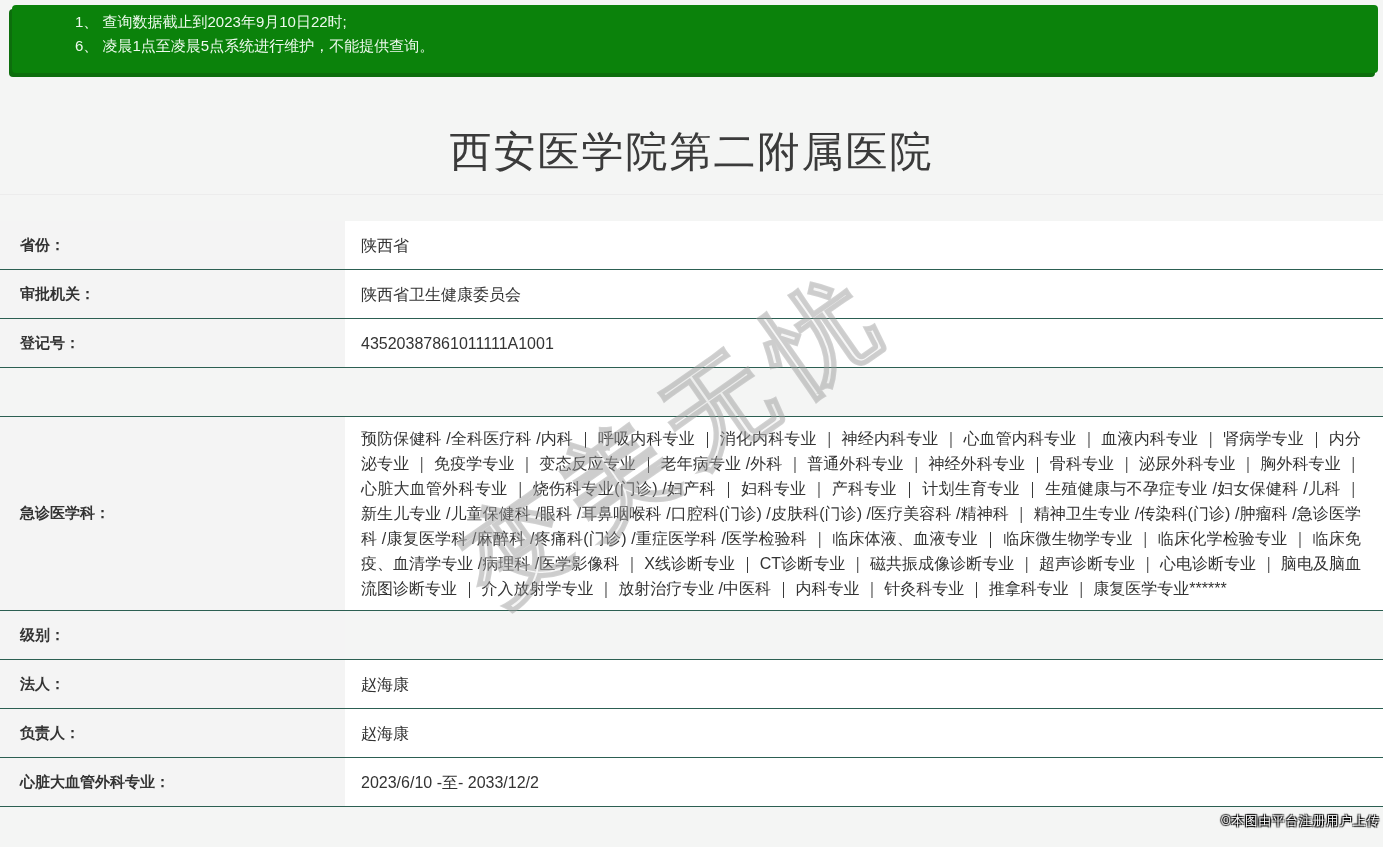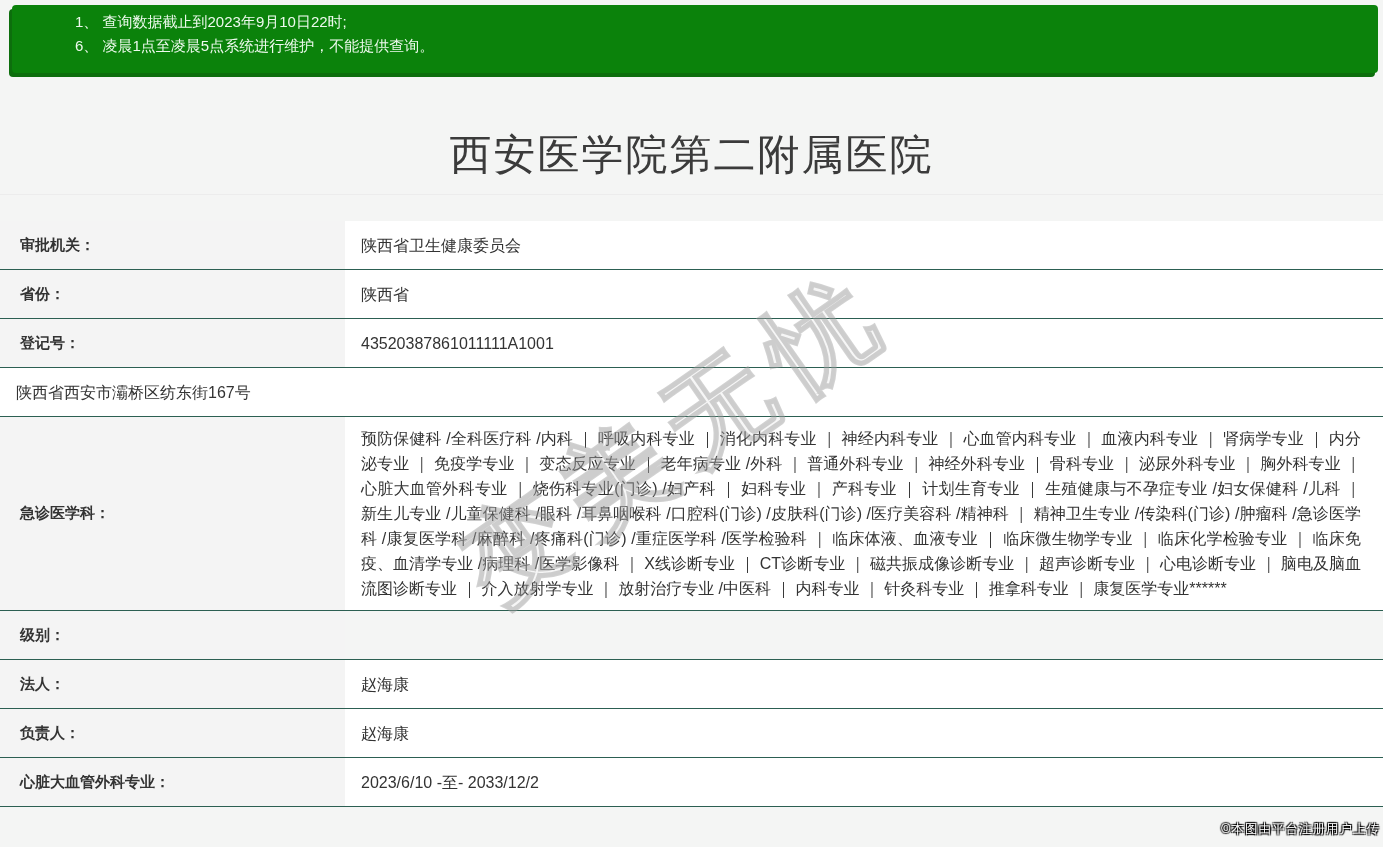--- a/index.html
+++ b/index.html
@@ -31,20 +31,21 @@
     border-bottom: 1px solid #ececec;
     text-align: center;
   }
   .title-section h1 {
     padding-top: 61px;
     font-size: 42px;
     line-height: 42px;
     font-weight: 400;
     letter-spacing: 2px;
     color: #3b3b3b;
+    font-family: Liberation Mono, monospace;
   }
 
   
   .details-table { margin-top: 26px; width: 100%; }
   .row {
     display: flex;
     width: 100%;
     min-height: 49px;
     border-bottom: 1px solid #2c5f52;
   }
@@ -85,21 +86,21 @@
     color: rgba(170,170,170,0.10);
     -webkit-text-stroke: 2px rgba(155,155,155,0.45);
     pointer-events: none;
     z-index: 5;
     white-space: nowrap;
   }
 
   
   .img-copyright {
     position: absolute;
-    right: 3px; bottom: 9px;
+    right: 3px; bottom: 17px;
     font-size: 12.5px;
     letter-spacing: 1px;
     color: #ffffff;
     text-shadow: 1px 1px 1px #000, -1px -1px 1px #000, 1px -1px 1px #000, -1px 1px 1px #000;
     z-index: 6;
   }
 </style>
 </head>
 <body>
 
@@ -108,44 +109,41 @@
   <div>6、 凌晨1点至凌晨5点系统进行维护，不能提供查询。</div>
 </div>
 
 <div class="title-section">
   <h1>西安医学院第二附属医院</h1>
 </div>
 
 <div class="details-table">
 
   <div class="row">
-    <div class="cell-label">审批机关：</div>
+    <div class="cell-label">省份：</div>
     <div class="cell-value">
-        <span>陕西省卫生健康委员会</span>
+        <span>陕西省</span>
       </div>
   </div>
 
   <div class="row">
-    <div class="cell-label">省份：</div>
+    <div class="cell-label">审批机关：</div>
     <div class="cell-value">
-        <span>陕西省</span>
+        <span>陕西省卫生健康委员会</span>
       </div>
   </div>
 
   <div class="row">
     <div class="cell-label">登记号：</div>
     <div class="cell-value">
         <span>43520387861011111A1001</span>
       </div>
   </div>
 
   <div class="row">
-    <div class="cell-value">
-        <span>陕西省西安市灞桥区纺东街167号</span>
-      </div>
   </div>
 
   <div class="row row-departments">
     <div class="cell-label">急诊医学科：</div>
     <div class="cell-value">
         <span>预防保健科 /全科医疗科 /内科 ｜ 呼吸内科专业 ｜ 消化内科专业 ｜ 神经内科专业 ｜ 心血管内科专业 ｜ 血液内科专业 ｜ 肾病学专业 ｜ 内分泌专业 ｜ 免疫学专业 ｜ 变态反应专业 ｜ 老年病专业 /外科 ｜ 普通外科专业 ｜ 神经外科专业 ｜ 骨科专业 ｜ 泌尿外科专业 ｜ 胸外科专业 ｜ 心脏大血管外科专业 ｜ 烧伤科专业(门诊) /妇产科 ｜ 妇科专业 ｜ 产科专业 ｜ 计划生育专业 ｜ 生殖健康与不孕症专业 /妇女保健科 /儿科 ｜ 新生儿专业 /儿童保健科 /眼科 /耳鼻咽喉科 /口腔科(门诊) /皮肤科(门诊) /医疗美容科 /精神科 ｜ 精神卫生专业 /传染科(门诊) /肿瘤科 /急诊医学科 /康复医学科 /麻醉科 /疼痛科(门诊) /重症医学科 /医学检验科 ｜ 临床体液、血液专业 ｜ 临床微生物学专业 ｜ 临床化学检验专业 ｜ 临床免疫、血清学专业 /病理科 /医学影像科 ｜ X线诊断专业 ｜ CT诊断专业 ｜ 磁共振成像诊断专业 ｜ 超声诊断专业 ｜ 心电诊断专业 ｜ 脑电及脑血流图诊断专业 ｜ 介入放射学专业 ｜ 放射治疗专业 /中医科 ｜ 内科专业 ｜ 针灸科专业 ｜ 推拿科专业 ｜ 康复医学专业******</span>
       </div>
   </div>
 
   <div class="row">

